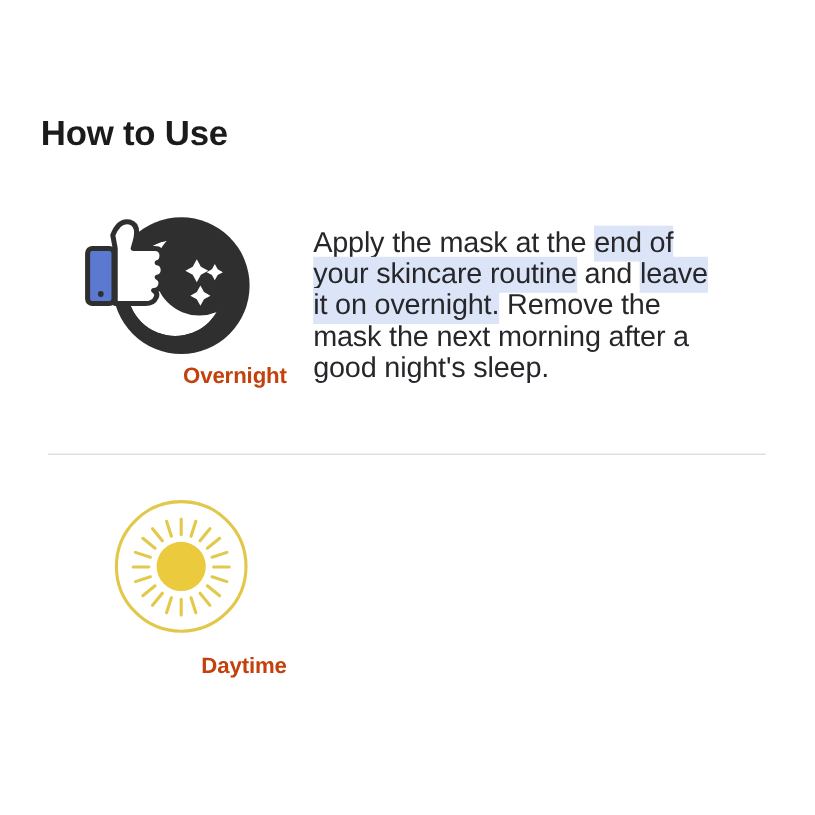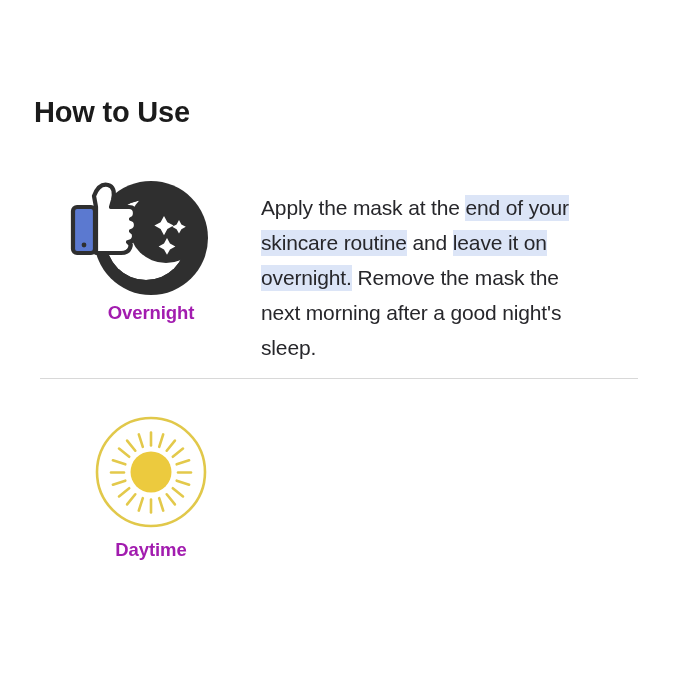--- a/index.html
+++ b/index.html
@@ -66,34 +66,35 @@
   }
   .icon-wrap {
     position: relative;
     width: 176px;
     height: 120px;
   }
   .icon-label {
     margin-top: 6px;
     font-size: 18.5px;
     font-weight: bold;
-    color: #a21caf;
+    color: #c2410c;
     letter-spacing: -0.1px;
     font-family: "Liberation Sans", sans-serif;
+    text-align: right;
   }
-  .row-daytime .icon-label { margin-top: 9px; }
+  .row-daytime .icon-label { margin-top: 14px; }
 
   
   .body-text {
     position: absolute;
     left: 261px;
     top: 14px;
     width: 330px;
-    font-size: 21px;
-    line-height: 35px;
+    font-size: 24px;
+    line-height: 26px;
     color: #27272b;
     font-family: "Liberation Sans", sans-serif;
     letter-spacing: -0.15px;
   }
   .row-daytime .body-text { top: 10px; width: 300px; }
 
   .hl {
     background-color: #dce5f7;
     padding: 1px 0 2px 0;
     box-decoration-break: clone;

